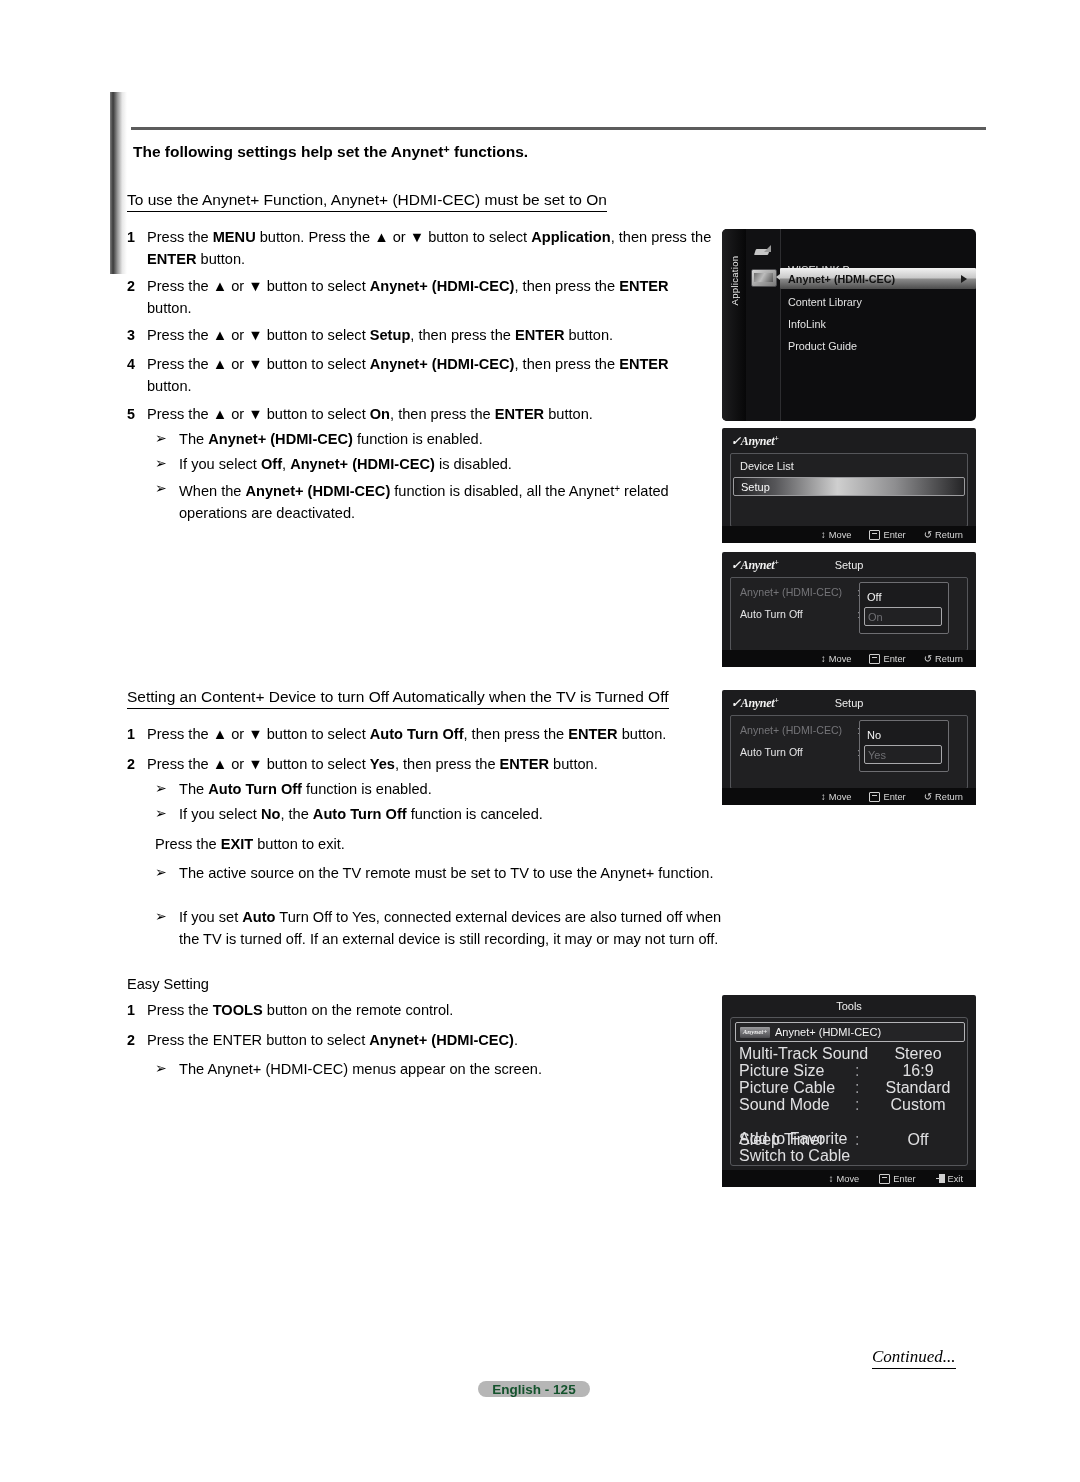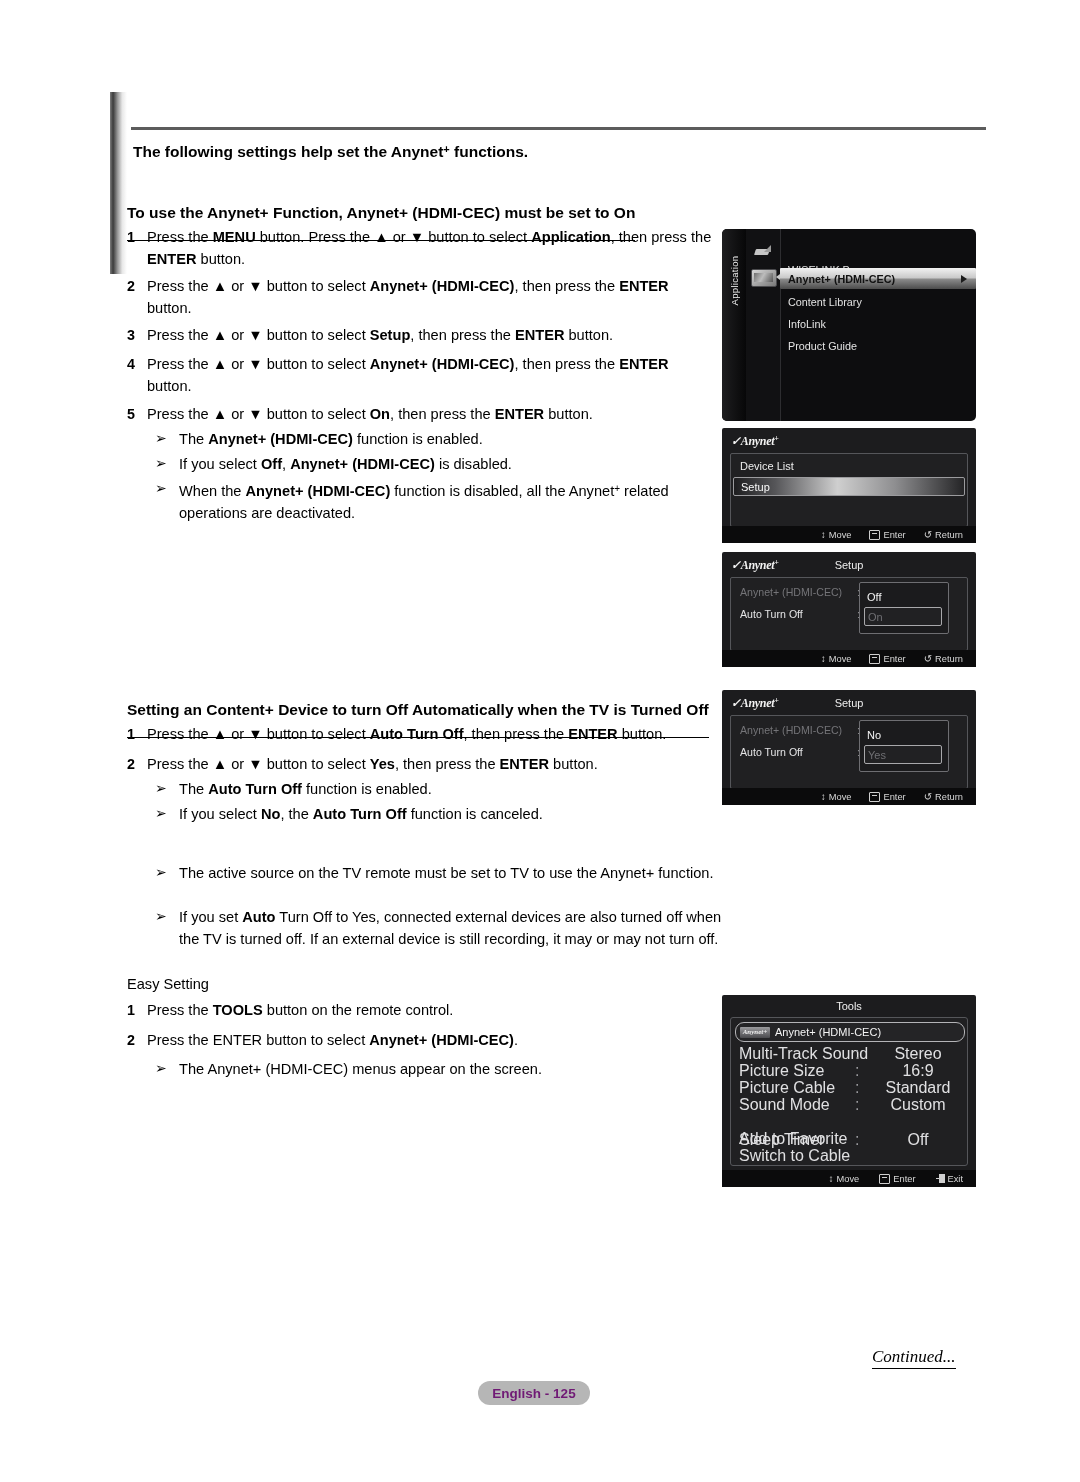--- a/index.html
+++ b/index.html
@@ -51,25 +51,24 @@
     font-size: 15.5px;
     font-weight: bold;
     white-space: nowrap;
   }
   .subtitle .sup { font-size: 11px; vertical-align: 4px; }
 
   
   .sec-head {
     position: absolute;
     font-size: 15.5px;
-    font-weight: bold;
+    font-weight: normal;
     white-space: nowrap;
     border-bottom: 1.6px solid #000;
-    padding-bottom: 18px;
-    margin-top: 13px;
+    padding-bottom: 2px;
   }
   #sec1-head { left: 127px; top: 191px; }
   #sec2-head { left: 127px; top: 688px; }
 
   
   .step {
     position: absolute;
     font-size: 14.6px;
     line-height: 22px;
   }
@@ -386,21 +385,21 @@
     height: 147px;
     border: 1px solid #55565a;
     border-radius: 3px;
     background: #202022;
   }
   #tv5 .firstrow {
     position: absolute;
     left: 4px; top: 4px;
     width: 228px; height: 18px;
     border: 1px solid #b4b4b7;
-    border-radius: 9px;
+    border-radius: 2px;
     background: #242426;
     display: flex; align-items: center;
   }
   #tv5 .firstrow .badge {
     margin-left: 4px;
     width: 30px; height: 11px;
     background: linear-gradient(to bottom,#9b9b9e,#4a4a4d);
     border-radius: 1px;
     font-family: "Liberation Serif", serif;
     font-style: italic; font-weight: bold;
@@ -436,27 +435,27 @@
     left: 872px; top: 1347px;
     font-family: "Liberation Serif", serif;
     font-style: italic;
     font-size: 17px;
     border-bottom: 1.4px solid #000;
     padding-bottom: 1px;
   }
   .pagepill {
     position: absolute;
     left: 478px; top: 1381px;
-    width: 112px; height: 24px;
+    width: 112px; height: 16px;
     background: #b6b6b6;
     border-radius: 12px;
     display: flex; align-items: center; justify-content: center;
     font-size: 13.5px;
     font-weight: bold;
-    color: #701a75;
+    color: #14532d;
   }
 </style>
 </head>
 <body>
 
 <div id="page">
 
   <div class="title-bar"></div>
   <div class="title-rule"></div>
   <div class="subtitle"><span>The following settings help set the Anynet</span><span class="sup">+</span><span> functions.</span></div>
@@ -508,20 +507,21 @@
     <span class="txt">Press the ▲ or ▼ button to select <b>Yes</b>, then press the <b>ENTER</b> button.</span>
   </div>
   <div class="bullet" style="left:155px; top:778px; width:560px;">
     <span class="arr">➢</span>
     <span class="txt">The <b>Auto Turn Off</b> function is enabled.</span>
   </div>
   <div class="bullet" style="left:155px; top:803px; width:560px;">
     <span class="arr">➢</span>
     <span class="txt">If you select <b>No</b>, the <b>Auto Turn Off</b> function is canceled.</span>
   </div>
+  <div class="plain" style="left:155px; top:833px; width:560px;">Press the <b>EXIT</b> button to exit.</div>
   <div class="bullet" style="left:155px; top:862px; width:565px;">
     <span class="arr">➢</span>
     <span class="txt">The active source on the TV remote must be set to TV to use the Anynet+ function.</span>
   </div>
   <div class="bullet" style="left:155px; top:906px; width:568px;">
     <span class="arr">➢</span>
     <span class="txt">If you set <b>Auto</b> Turn Off to Yes, connected external devices are also turned off when the TV is turned off. If an external device is still recording, it may or may not turn off.</span>
   </div>
 
   <div class="plain" style="left:127px; top:973px;">Easy Setting</div>

